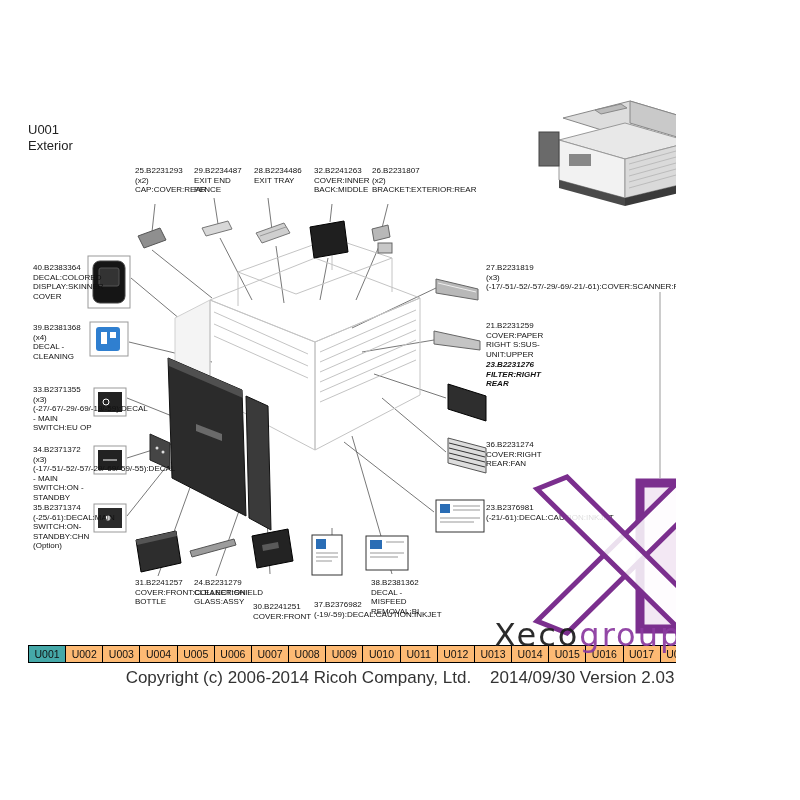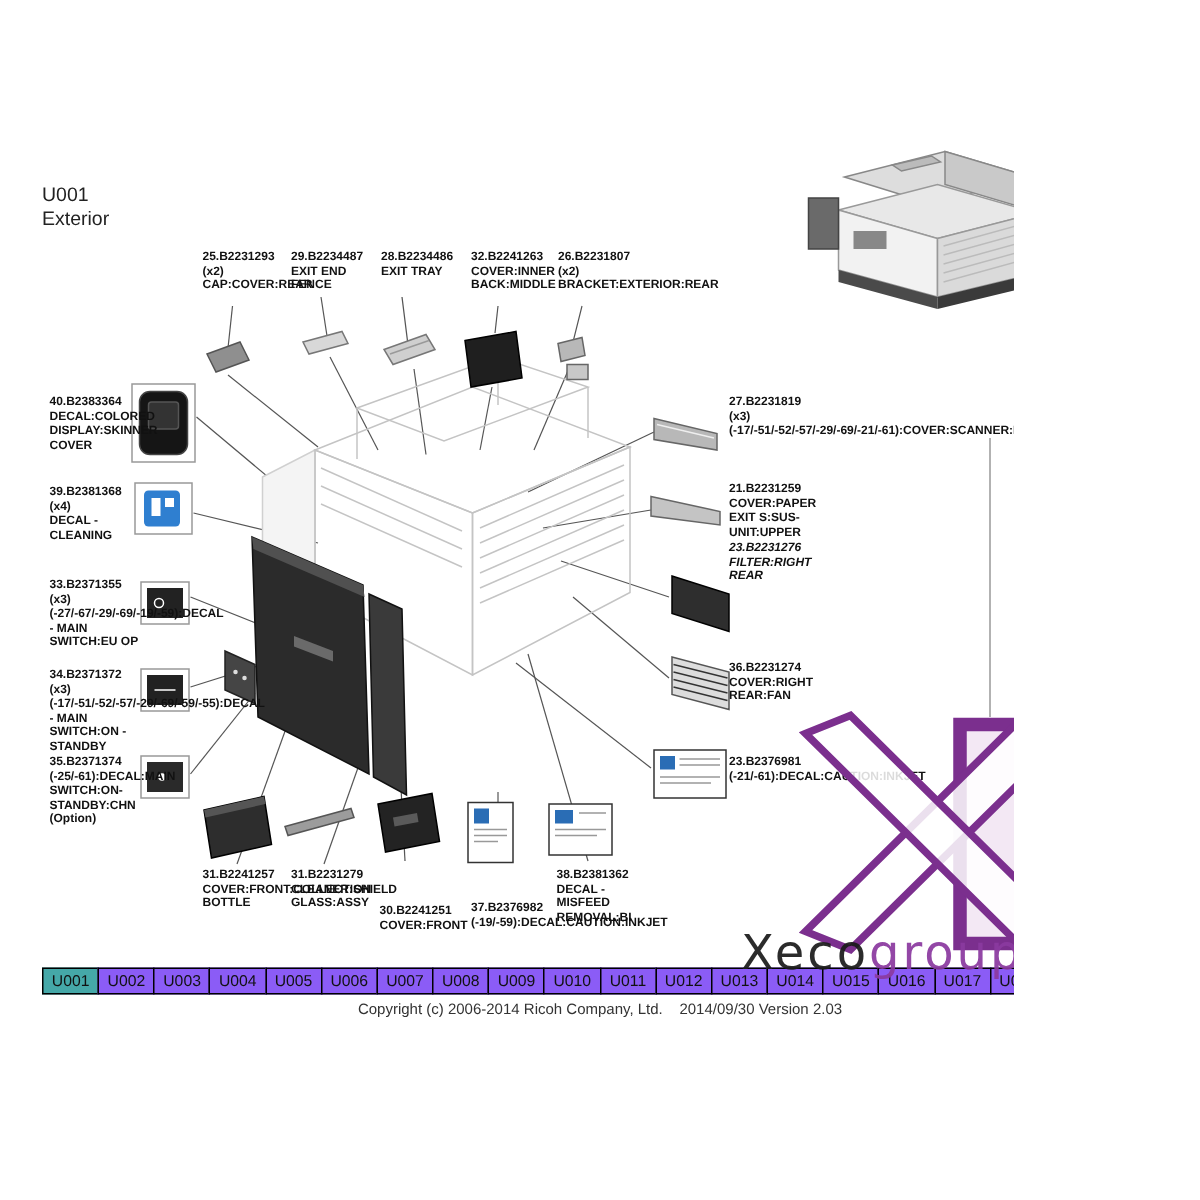--- a/index.html
+++ b/index.html
@@ -2,29 +2,29 @@
 <html><head>
 <meta charset="utf-8">
 <style>
   html,body{margin:0;padding:0;background:#fff;}
   #stage{position:relative;width:676px;height:800px;background:#fff;overflow:hidden;
          font-family:"Liberation Sans",sans-serif;color:#111;}
   svg{position:absolute;left:0;top:0;}
   #diagram{z-index:1;pointer-events:none;}
   .title{position:absolute;left:28px;top:122px;z-index:2;font-size:13px;line-height:1.25;color:#222;}
   .lbl{position:absolute;z-index:2;font-size:8px;line-height:1.2;color:#111;}
-  .lbl span{display:block;font-weight:bold;}
+  .lbl span{display:block;}
   .lbl .em{font-weight:bold;font-style:italic;}
   .tabbar{position:absolute;left:28px;top:645px;width:744px;display:flex;z-index:3;}
-  .tab{flex:1;border:1px solid #000;margin-left:-1px;background:#8b5cf6;text-align:center;
+  .tab{flex:1;border:1px solid #000;margin-left:-1px;background:#fdba74;text-align:center;
        font-size:10.5px;padding:2px 0;cursor:pointer;}
   .tab:first-child{margin-left:0;}
   .tab.active{background:#45a8a8;}
   .copyright{position:absolute;left:0;top:668px;width:800px;text-align:center;z-index:2;
-             font-size:10px;color:#333;white-space:pre;}
+             font-size:17px;color:#333;white-space:pre;}
   #watermark{position:absolute;left:0;top:0;width:800px;height:800px;z-index:4;pointer-events:none;}
   .wmtext{position:absolute;left:494px;top:616px;font-size:32px;letter-spacing:2px;
           font-family:"DejaVu Sans",sans-serif;color:#1b1b1b;opacity:.93;}
   .wmtext .wm2{color:#8b3aa0;}
 </style>
 </head>
 <body>
 
 <div id="stage">
 
@@ -258,41 +258,41 @@
     <span>(-25/-61):DECAL:MAIN SWITCH:ON-STANDBY:CHN (Option)</span>
   </div>
 
   <div class="lbl" style="left:486px;top:263px;width:72px">
     <span>27.B2231819</span>
     <span>(x3)</span>
     <span>(-17/-51/-52/-57/-29/-69/-21/-61):COVER:SCANNER:RIGHT</span>
   </div>
   <div class="lbl" style="left:486px;top:321px;width:72px">
     <span>21.B2231259</span>
-    <span>COVER:PAPER EXIT S:SUS-UNIT:UPPER</span>
+    <span>COVER:PAPER RIGHT S:SUS-UNIT:UPPER</span>
   </div>
   <div class="lbl" style="left:486px;top:360px;width:72px">
     <span class="em">23.B2231276</span>
     <span class="em">FILTER:RIGHT REAR</span>
   </div>
   <div class="lbl" style="left:486px;top:440px;width:72px">
     <span>36.B2231274</span>
     <span>COVER:RIGHT REAR:FAN</span>
   </div>
   <div class="lbl" style="left:486px;top:503px;width:72px">
     <span>23.B2376981</span>
     <span>(-21/-61):DECAL:CAUTION:INKJET</span>
   </div>
 
   <div class="lbl" style="left:135px;top:578px;width:58px">
     <span>31.B2241257</span>
     <span>COVER:FRONT:COLLECTION BOTTLE</span>
   </div>
   <div class="lbl" style="left:194px;top:578px;width:58px">
-    <span>31.B2231279</span>
+    <span>24.B2231279</span>
     <span>CLEANER:SHIELD GLASS:ASSY</span>
   </div>
   <div class="lbl" style="left:253px;top:602px;width:58px">
     <span>30.B2241251</span>
     <span>COVER:FRONT</span>
   </div>
   <div class="lbl" style="left:314px;top:600px;width:58px">
     <span>37.B2376982</span>
     <span>(-19/-59):DECAL:CAUTION:INKJET</span>
   </div>

